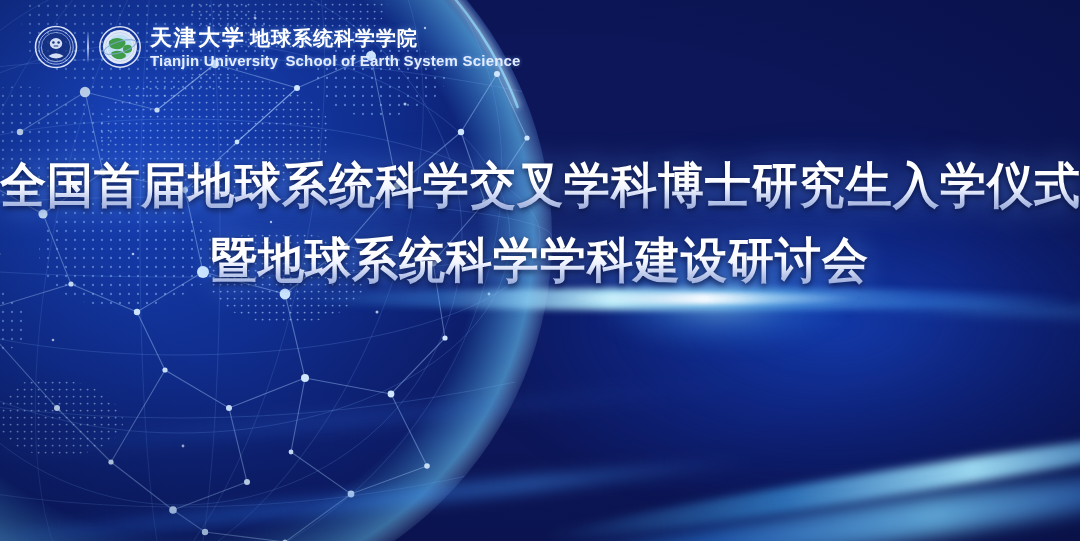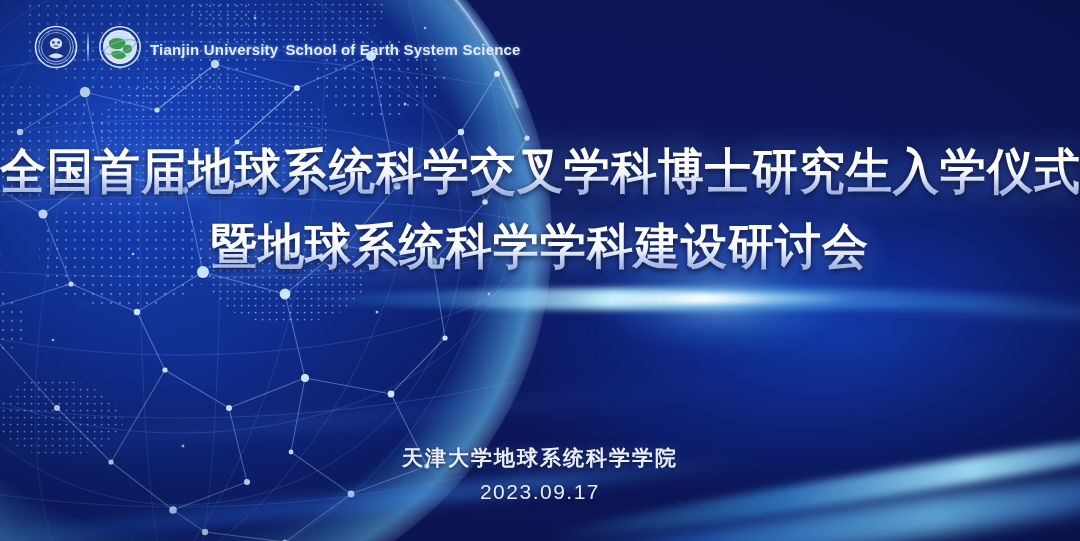--- a/index.html
+++ b/index.html
@@ -177,21 +177,21 @@
     letter-spacing: 0.2px;
     text-shadow: 0 0 4px rgba(120,180,255,0.6);
     white-space: nowrap;
   }
   .logo-en .en-gap { display: inline-block; width: 7px; }
 
   
   .title-area {
     position: absolute;
     left: 0; right: 0;
-    top: 146px;
+    top: 160px;
     text-align: center;
   }
   .title-line {
     font-weight: 900;
     letter-spacing: 1px;
     line-height: 1.1;
     background: linear-gradient(to bottom, #ffffff 0%, #ffffff 40%, #f0f4ff 55%, #b9c6ea 78%, #8fa2d4 100%);
     -webkit-background-clip: text;
     background-clip: text;
     color: transparent;
@@ -434,27 +434,24 @@
         <g clip-path="url(#cEarth)" fill="#3f9c4a">
           <path d="M11 16 q6 -5 13 -2 q5 2 3 6 q-3 5 -10 4 q-7 -1 -6 -8 z"></path>
           <path d="M14 27 q7 -3 12 1 q4 3 0 5 q-6 3 -11 -1 q-3 -3 -1 -5 z"></path>
           <path d="M28 20 q5 -1 6 3 q1 4 -4 5 q-5 1 -5 -4 q0 -3 3 -4 z"></path>
         </g>
         <ellipse cx="22" cy="22" rx="16.6" ry="5.6" fill="none" stroke="#7fa4d8" stroke-width="1.05" stroke-opacity="0.85" transform="rotate(-18 22 22)"></ellipse>
       </svg>
     </span>
 
     <span class="logo-text">
+      <span class="logo-cn"><span class="cn-big">天津大学</span><span>地球系统科学学院</span></span>
       <span class="logo-en"><span>Tianjin University</span><span class="en-gap"></span><span>School of Earth System Science</span></span>
     </span>
   </div>
 
   <div class="title-area">
     <div class="title-line title-line-1">全国首届地球系统科学交叉学科博士研究生入学仪式</div>
     <div class="title-line title-line-2">暨地球系统科学学科建设研讨会</div>
   </div>
 
-  <div class="footer">
-    <div class="footer-org">天津大学地球系统科学学院</div>
-    <div class="footer-date">2023.09.17</div>
-  </div>
 
 </div>
 
 </body></html>

